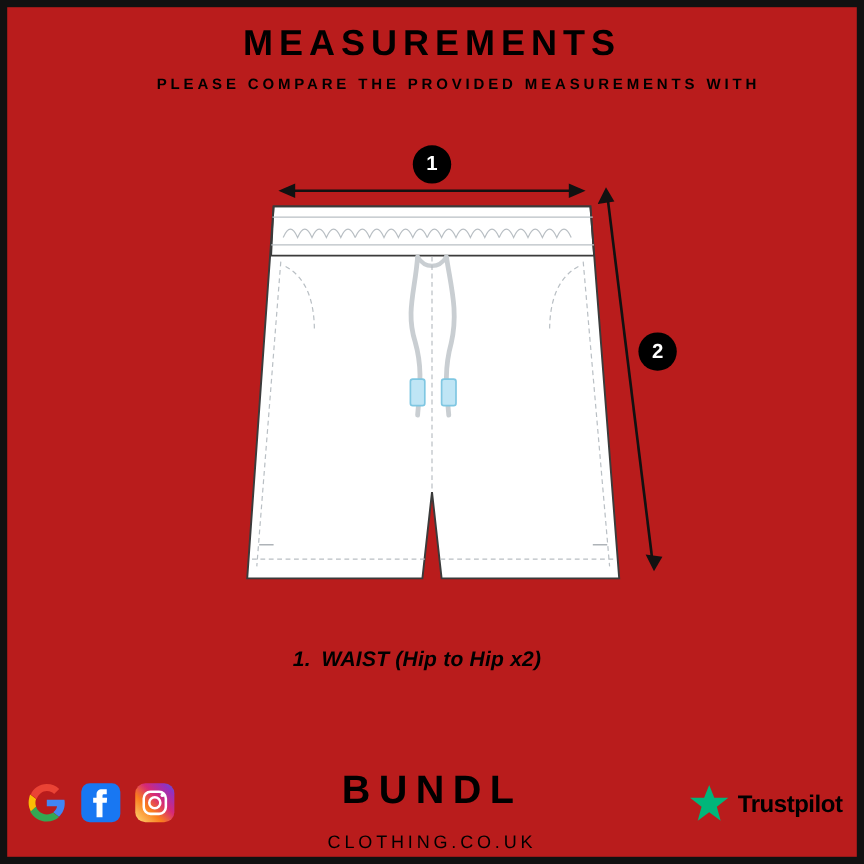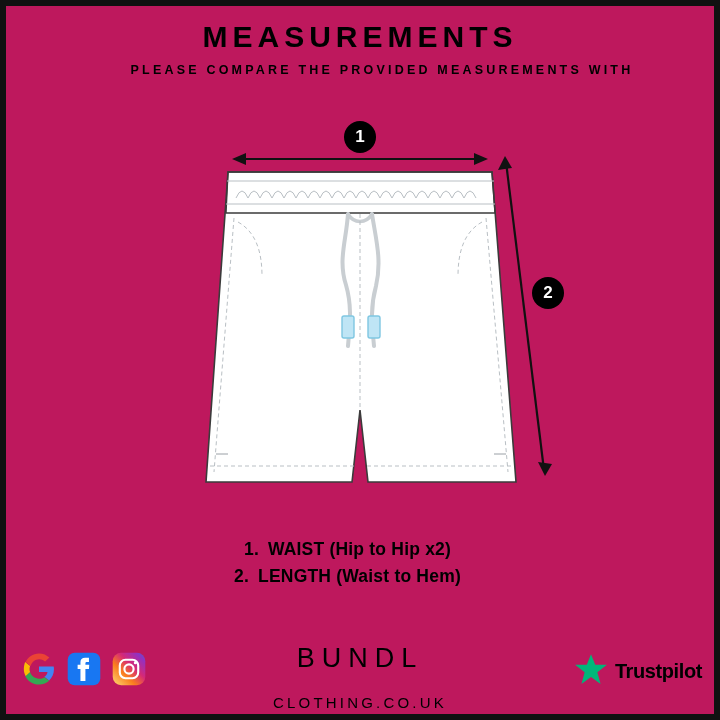--- a/index.html
+++ b/index.html
@@ -4,21 +4,21 @@
 <style>
   html, body {
     margin: 0;
     padding: 0;
     background: #ffffff;
   }
   #page {
     position: relative;
     width: 720px;
     height: 720px;
-    background: #be185d;
+    background: #b91c1c;
     overflow: hidden;
     font-family: "Liberation Sans", sans-serif;
     color: #000000;
   }
   #page .frame {
     position: absolute;
     left: 0; top: 0;
     width: 720px; height: 720px;
     border: 6px solid #111111;
     box-sizing: border-box;
@@ -71,20 +71,21 @@
   .badge-1 { left: 234px; top: 11px; }
   .badge-2 { left: 422px; top: 167px; }
 
   
   .legend {
     position: absolute;
     left: 0;
     top: 536px;
     width: 684px;
     text-align: center;
+    font-style: italic;
   }
   .legend-row {
     font-size: 17.5px;
     font-weight: bold;
     line-height: 27px;
     letter-spacing: 0.2px;
   }
   .legend-num {
     display: inline-block;
     width: 26px;
@@ -116,22 +117,22 @@
   }
   .social svg { display: block; }
 
   .brand {
     position: absolute;
     left: 0; top: 12px;
     width: 720px;
     text-align: center;
   }
   .brand-name {
-    font-size: 27px;
-    font-weight: normal;
+    font-size: 33px;
+    font-weight: bold;
     letter-spacing: 7px;
     line-height: 36px;
   }
   .brand-sub {
     font-size: 15px;
     letter-spacing: 3.2px;
     line-height: 16px;
     margin-top: 19px;
   }
 
@@ -229,23 +230,20 @@
       </g>
     </svg>
 
     <div class="badge badge-1">1</div>
     <div class="badge badge-2">2</div>
   </div>
 
   <div class="legend">
     <div class="legend-row">
       <span class="legend-num">1.</span><span>WAIST (Hip to Hip x2)</span>
-    </div>
-    <div class="legend-row">
-      <span class="legend-num">2.</span><span>LENGTH (Waist to Hem)</span>
     </div>
   </div>
 
   <div class="footer">
 
     <div class="socials">
       <span class="social">
         <svg width="34" height="34" viewBox="0 0 48 48" aria-hidden="true">
           <path fill="#4285F4" d="M45.1 24.5c0-1.6-.1-2.8-.4-4H24v7.6h12c-.2 2-1.5 5-4.4 7l6.7 5.2c3.9-3.6 6.8-8.9 6.8-15.8z"></path>
           <path fill="#34A853" d="M24 46c5.9 0 10.9-1.9 14.3-5.3l-6.7-5.2c-1.8 1.3-4.3 2.2-7.6 2.2-5.9 0-10.9-3.9-12.6-9.3l-7 5.4C7.9 41 15.4 46 24 46z"></path>

